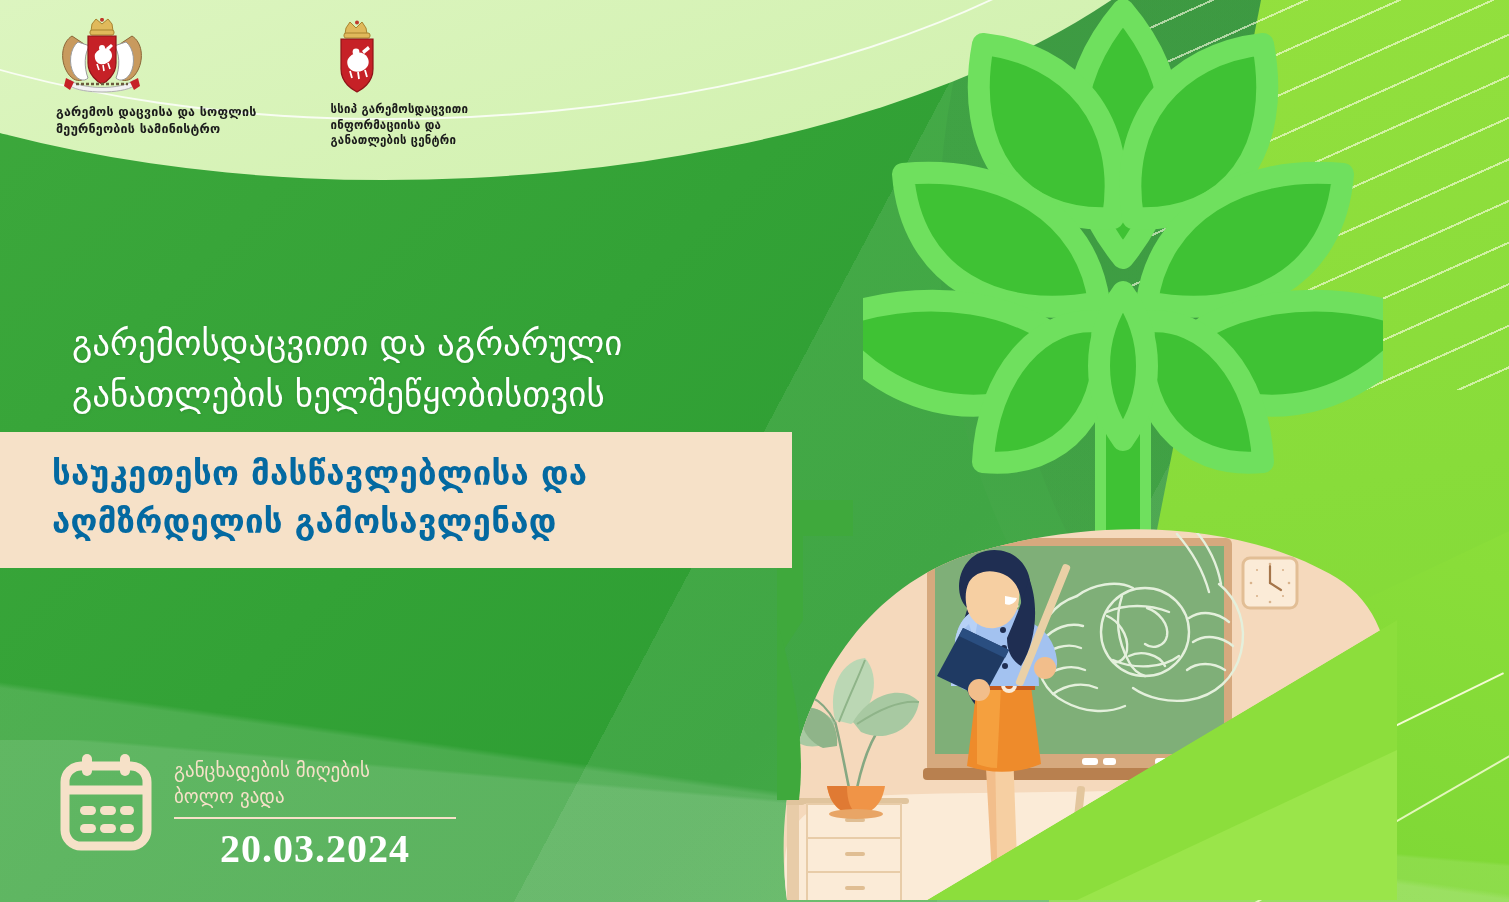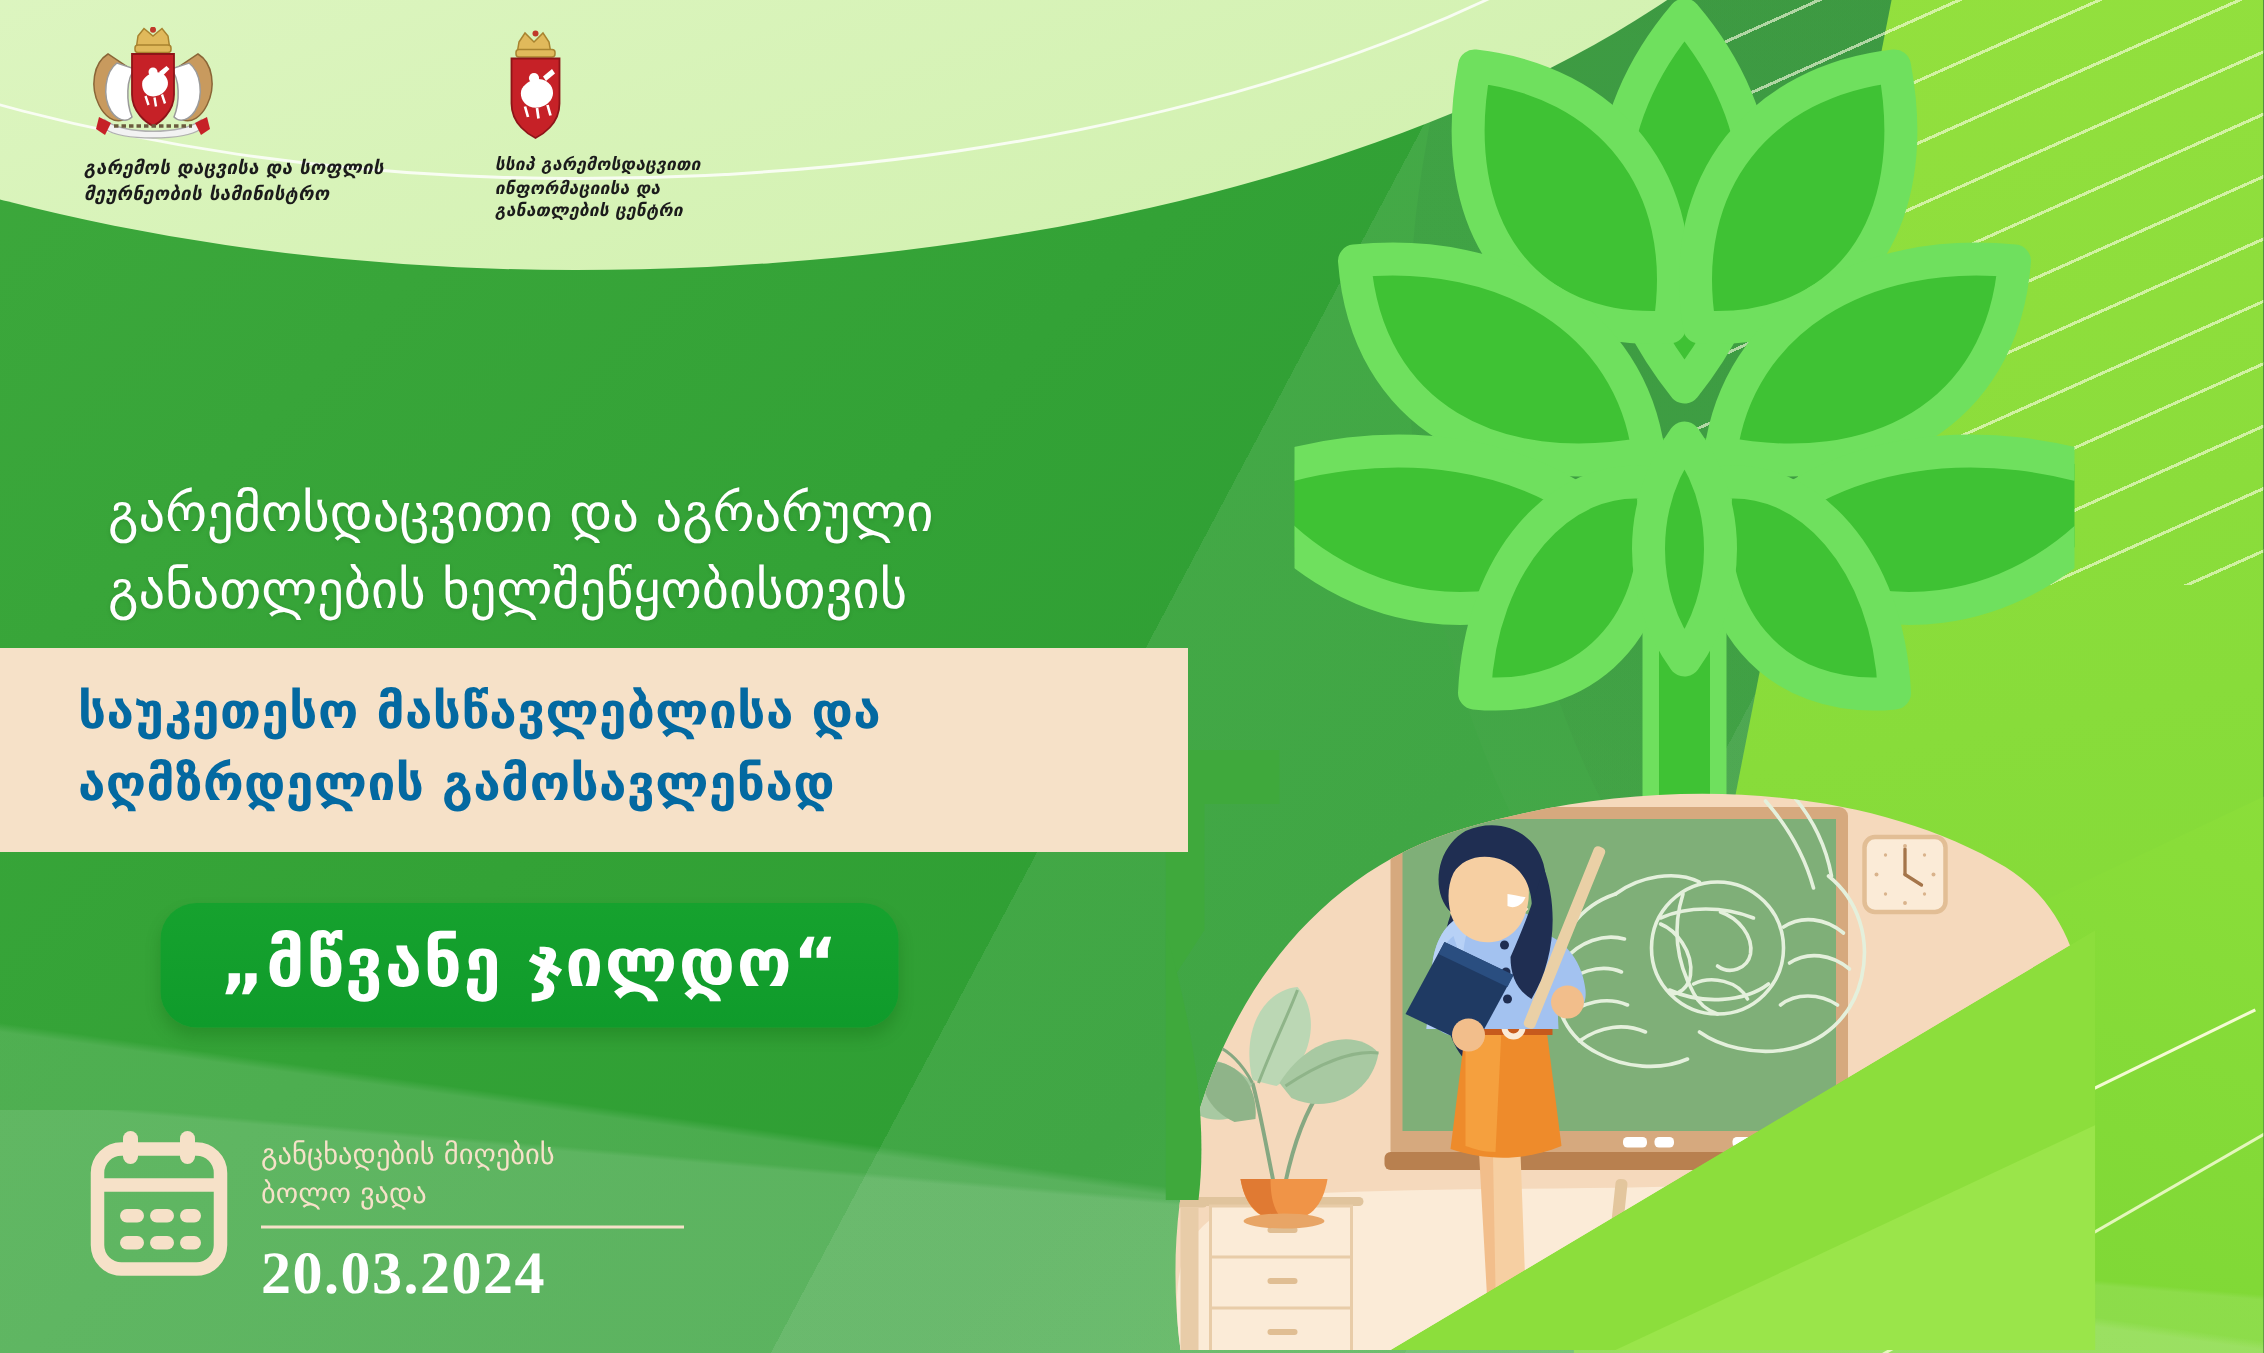--- a/index.html
+++ b/index.html
@@ -107,21 +107,20 @@
   .logos{
     position:absolute; left:56px; top:18px;
     display:flex; gap:74px; align-items:flex-start;
     z-index:8;
   }
   .logo-block{ display:flex; flex-direction:column; }
   .logo-name{
     font-size:12.5px; font-weight:700; color:#1b1b1b;
     line-height:1.35; letter-spacing:.2px; white-space:pre-line;
     margin-top:8px;
-    font-style:italic;
   }
   .logo-name.small{ font-size:11.5px; }
 
   
   .crest{ display:block; }
 
   
   .tree{ position:absolute; right:126px; top:-8px; z-index:4; }
 
   
@@ -167,21 +166,21 @@
   }
   .date-texts{ padding-top:6px; }
   .date-label{
     color:#F6E1C8; font-size:19px; line-height:1.35; white-space:pre-line;
   }
   .date-rule{
     width:282px; height:2px; background:#F6E1C8; margin:8px 0 6px 0;
   }
   .date-value{
     color:#fff; font-family:"Liberation Serif", serif;
-    font-size:40px; font-weight:700; letter-spacing:1px;
+    font-size:40px; font-weight:700; letter-spacing:1px;text-align:center;
   }
 
   
   .classroom{ position:absolute; right:112px; bottom:-2px; z-index:5; }
 </style>
 </head>
 <body>
 
 <div id="poster">
 
@@ -475,23 +474,20 @@
   </div>
 
   <div class="subhead">გარემოსდაცვითი და აგრარული
 განათლების ხელშეწყობისთვის</div>
 
   <div class="beige-banner">
     <div class="line">საუკეთესო მასწავლებლისა და
 აღმზრდელის გამოსავლენად</div>
   </div>
 
-  <div class="pill">
-    <div class="txt">„მწვანე ჯილდო“</div>
-  </div>
 
   <div class="datewrap">
     <svg width="96" height="104" viewBox="0 0 96 104" aria-hidden="true">
       <rect x="7" y="14" width="82" height="80" rx="16" fill="none" stroke="#F6E1C8" stroke-width="9"></rect>
       <rect x="24" y="2" width="10" height="22" rx="5" fill="#F6E1C8"></rect>
       <rect x="62" y="2" width="10" height="22" rx="5" fill="#F6E1C8"></rect>
       <line x1="11" y1="38" x2="85" y2="38" stroke="#F6E1C8" stroke-width="9"></line>
       <g fill="#F6E1C8">
         <rect x="22" y="54" width="16" height="9" rx="4.5"></rect>
         <rect x="42" y="54" width="16" height="9" rx="4.5"></rect>

